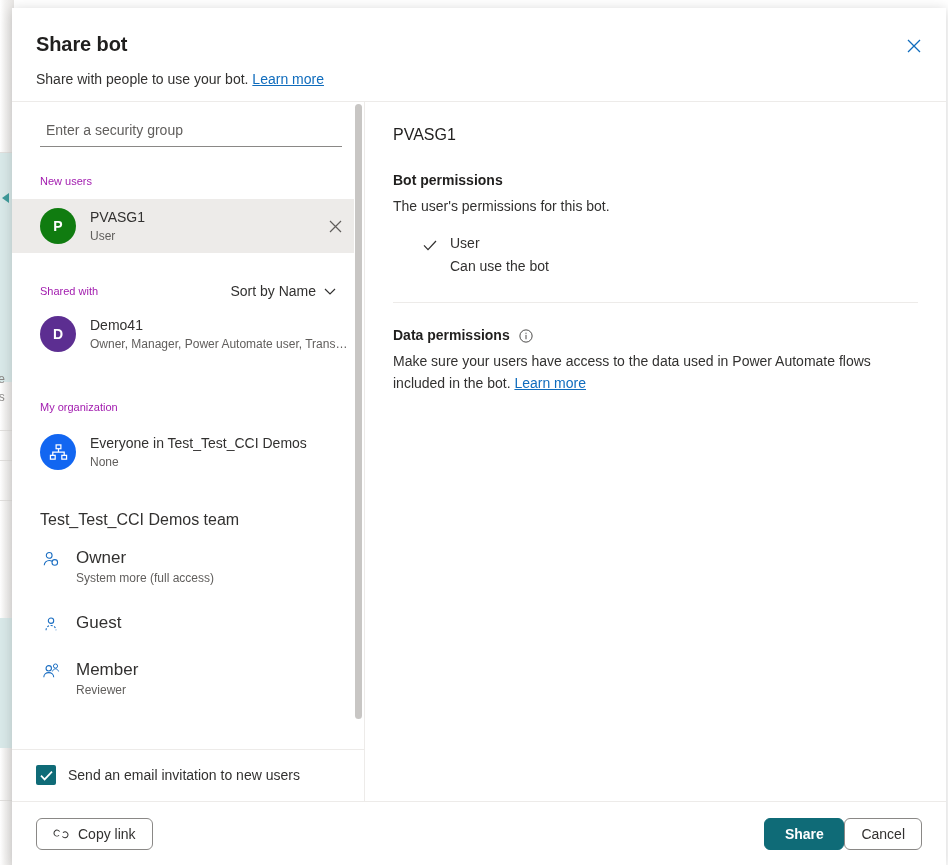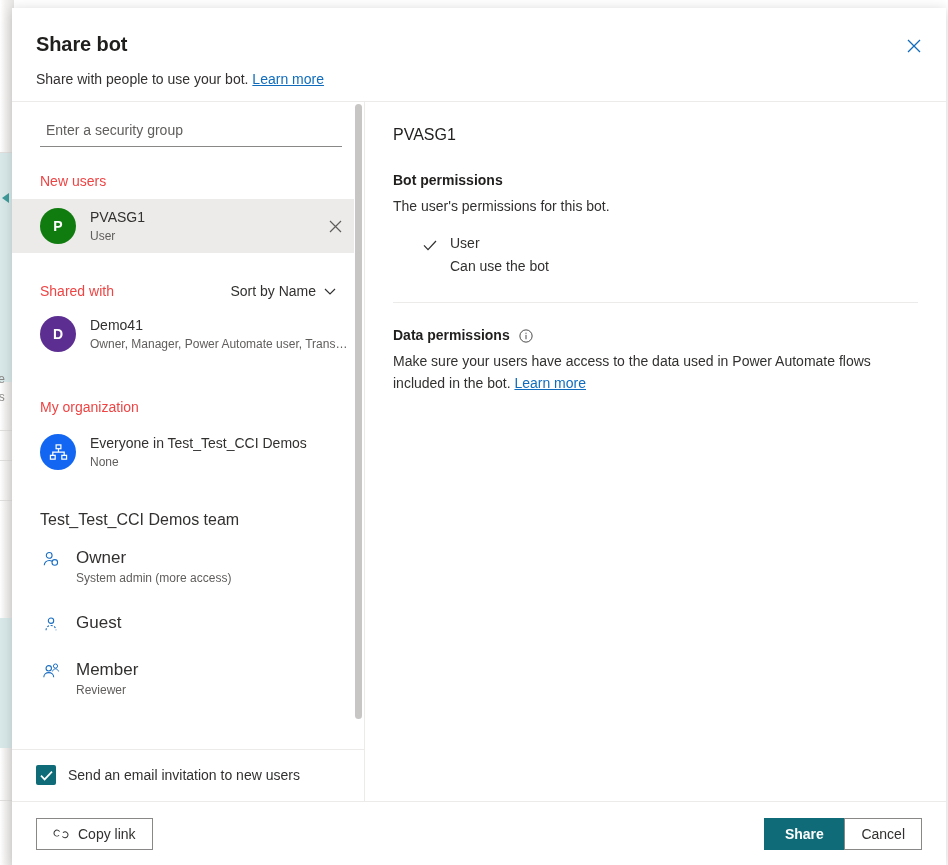--- a/index.html
+++ b/index.html
@@ -161,22 +161,22 @@
     background: transparent;
     font-family: "Liberation Sans", sans-serif;
     font-size: 14px;
     color: #323130;
     padding: 4px 0 8px 6px;
     outline: none;
   }
   .search-input::placeholder { color: #605e5c; }
 
   .section-label {
-    font-size: 14px;
-    color: #ef4444;
+    font-size: 11px;
+    color: #a21caf;
     padding: 0 28px;
     margin-top: 24px;
     margin-bottom: 8px;
     line-height: 20px;
   }
   .section-row {
     display: flex;
     align-items: center;
     justify-content: space-between;
     padding: 0 28px;
@@ -388,21 +388,21 @@
     display: flex;
     align-items: center;
     justify-content: space-between;
     padding: 0 24px;
     box-sizing: border-box;
   }
   .btn {
     font-family: "Liberation Sans", sans-serif;
     font-size: 14px;
     height: 32px;
-    border-radius: 0;
+    border-radius: 6px;
     cursor: pointer;
     padding: 0 16px;
     box-sizing: border-box;
     display: inline-flex;
     align-items: center;
     justify-content: center;
     gap: 9px;
   }
   .btn-default {
     background: #ffffff;
@@ -514,21 +514,21 @@
         <div class="role-row">
           <span class="role-icon">
             <svg width="18" height="18" viewBox="0 0 20 20">
               <circle cx="8" cy="6" r="3.2" fill="none" stroke="#1B6EC2" stroke-width="1.2"></circle>
               <path d="M2.5 17c0-3.2 2.5-5.4 5.5-5.4 1.2 0 2.3.35 3.2.95" fill="none" stroke="#1B6EC2" stroke-width="1.2"></path>
               <circle cx="14.2" cy="13.8" r="3.1" fill="none" stroke="#1B6EC2" stroke-width="1.2"></circle>
             </svg>
           </span>
           <div>
             <div class="role-name">Owner</div>
-            <div class="role-sub">System admin (more access)</div>
+            <div class="role-sub">System more (full access)</div>
           </div>
         </div>
 
         <div class="role-row" style="padding-top:17px">
           <span class="role-icon">
             <svg width="18" height="18" viewBox="0 0 20 20">
               <circle cx="10" cy="6.3" r="3" fill="none" stroke="#1B6EC2" stroke-width="1.2"></circle>
               <path d="M4.5 17c0-3.1 2.4-5.4 5.5-5.4s5.5 2.3 5.5 5.4" fill="none" stroke="#1B6EC2" stroke-width="1.2" stroke-dasharray="2.2 1.8"></path>
             </svg>
           </span>

